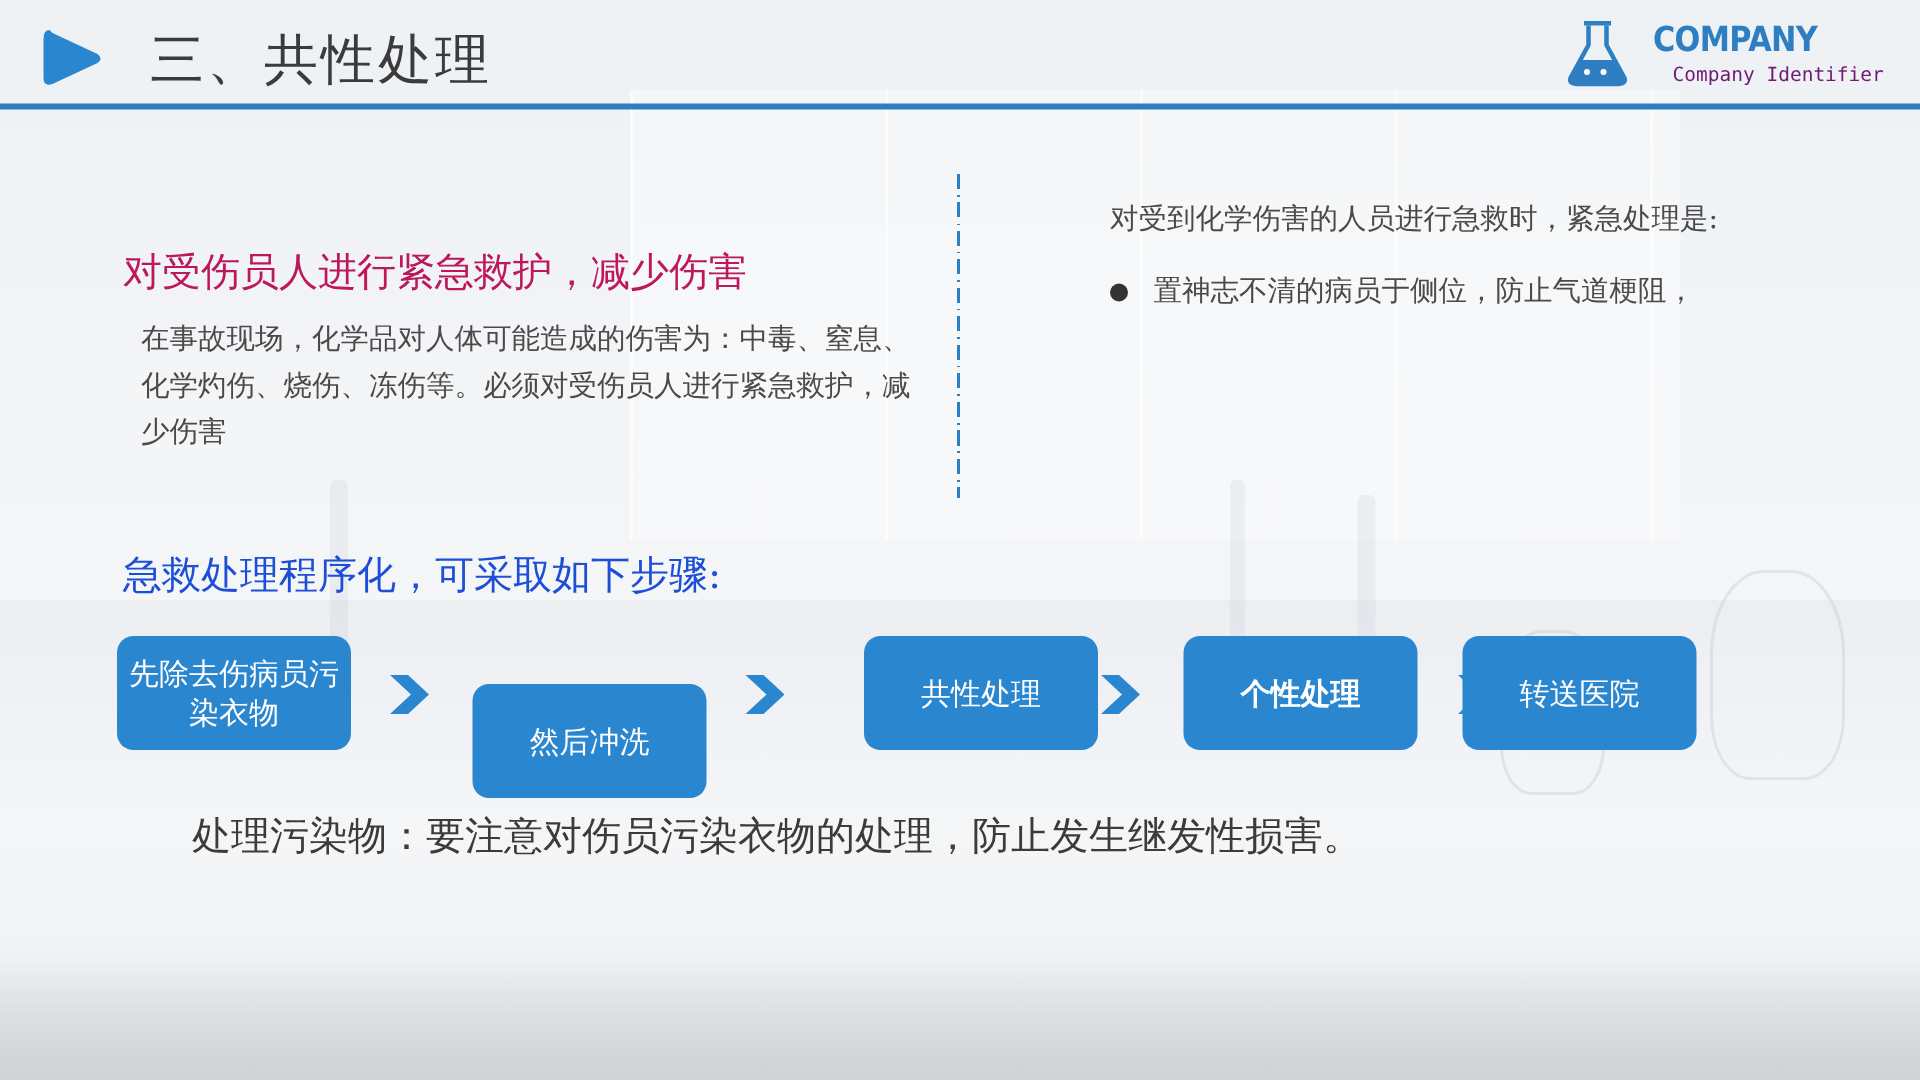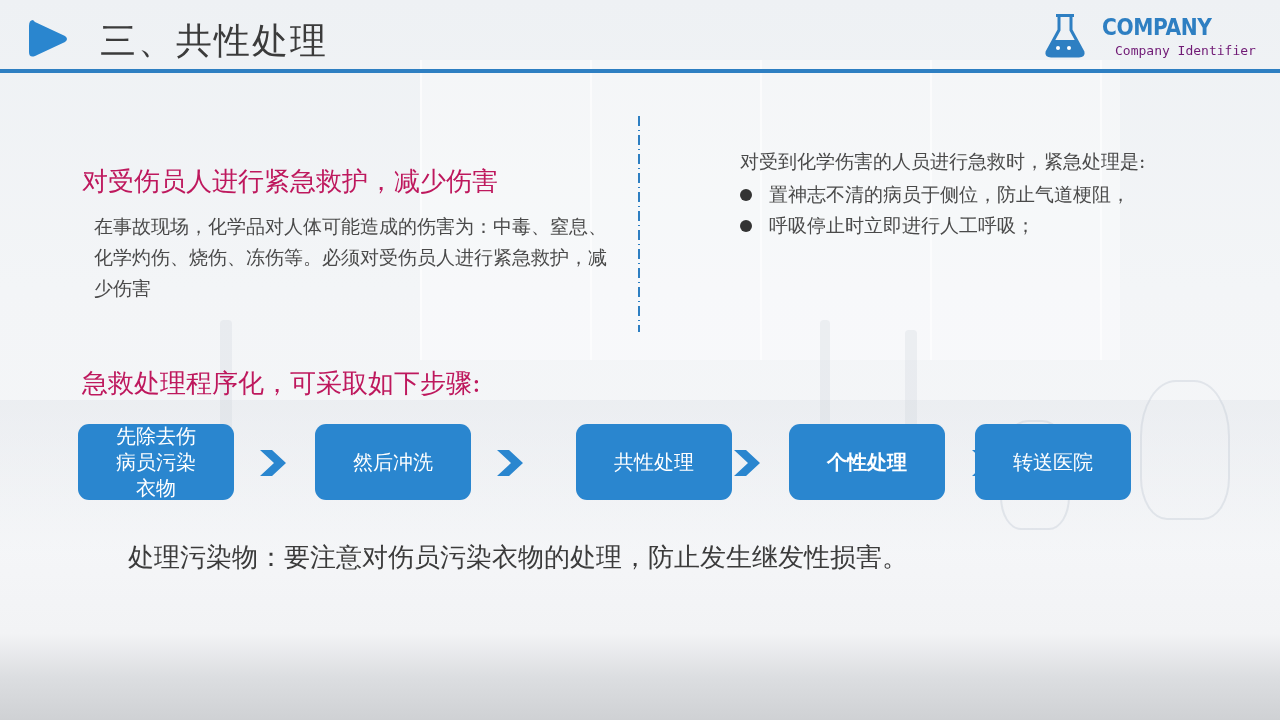--- a/index.html
+++ b/index.html
@@ -43,28 +43,28 @@
 
   .left-heading { position: absolute; left: 82px; top: 164px; font-size: 26px; color: #be185d; }
   .left-body {
     position: absolute; left: 82px; top: 211px; width: 520px;
     font-size: 19px; line-height: 31px; color: #4a4a4a; margin-left: 12px;
   }
   .divider {
     position: absolute; left: 638px; top: 116px; width: 2px; height: 216px;
     background: repeating-linear-gradient(180deg, #2e7fc2 0 10px, transparent 10px 14px, #2e7fc2 14px 15px, transparent 15px 19px);
   }
-  .right-intro { position: absolute; left: 740px; top: 149px; font-size: 19px; color: #4a4a4a; text-align: right; }
+  .right-intro { position: absolute; left: 740px; top: 133px; font-size: 19px; color: #4a4a4a; text-align: right; }
   .right-list { position: absolute; left: 740px; top: 179px; list-style: none; text-align: center; }
   .right-list li {
     font-size: 19px; line-height: 31px; color: #4a4a4a; display: flex; align-items: center;
   }
   .bullet { display: inline-block; width: 12px; height: 12px; border-radius: 50%; background: #333; margin-right: 17px; }
 
-  .steps-heading { position: absolute; left: 82px; top: 366px; font-size: 26px; color: #be185d; }
+  .steps-heading { position: absolute; left: 82px; top: 366px; font-size: 26px; color: #1d4ed8; }
   .steps { position: absolute; left: 78px; top: 424px; }
   .step {
     position: absolute; top: 0; width: 156px; height: 76px; border-radius: 11px;
     background: #2a86cf; color: #ffffff; display: flex; align-items: center; justify-content: center;
     text-align: center; font-size: 20px; line-height: 26px;
   }
   .chev { position: absolute; top: 24px; width: 30px; height: 30px; }
 
   .footer-note { position: absolute; left: 82px; top: 540px; font-size: 26px; color: #3b3b3b; margin-left: 46px; }
 </style>
@@ -99,33 +99,29 @@
 <div class="left-body">在事故现场，化学品对人体可能造成的伤害为：中毒、窒息、化学灼伤、烧伤、冻伤等。必须对受伤员人进行紧急救护，减少伤害</div>
 
 <div class="divider"></div>
 
 <div class="right-intro">对受到化学伤害的人员进行急救时，紧急处理是:</div>
 <ul class="right-list">
   <li>
       <span class="bullet"></span>
       <span>置神志不清的病员于侧位，防止气道梗阻，</span>
     </li>
-  <li>
-      <span class="bullet"></span>
-      <span>呼吸停止时立即进行人工呼吸；</span>
-    </li>
 </ul>
 
 <div class="steps-heading">急救处理程序化，可采取如下步骤:</div>
 <div class="steps">
-  <div class="step" style="left:0;padding:0 32px;">先除去伤病员污染衣物</div>
+  <div class="step" style="left:0;padding:0 2px;">先除去伤病员污染衣物</div>
   <svg class="chev" style="left:180px;" viewBox="0 0 30 30">
       <path d="M2 2 L14 2 L28 15 L14 28 L2 28 L16 15 Z" fill="#2a86cf"></path>
     </svg>
-  <div class="step" style="left:237px;">然后冲洗</div>
+  <div class="step" style="left:237px;margin-top:32px;">然后冲洗</div>
   <svg class="chev" style="left:417px;" viewBox="0 0 30 30">
       <path d="M2 2 L14 2 L28 15 L14 28 L2 28 L16 15 Z" fill="#2a86cf"></path>
     </svg>
   <div class="step" style="left:498px;">共性处理</div>
   <svg class="chev" style="left:654px;" viewBox="0 0 30 30">
       <path d="M2 2 L14 2 L28 15 L14 28 L2 28 L16 15 Z" fill="#2a86cf"></path>
     </svg>
   <div class="step" style="left:711px;font-weight:bold;">个性处理</div>
   <svg class="chev" style="left:892px;" viewBox="0 0 30 30">
       <path d="M2 2 L14 2 L28 15 L14 28 L2 28 L16 15 Z" fill="#2a86cf"></path>

